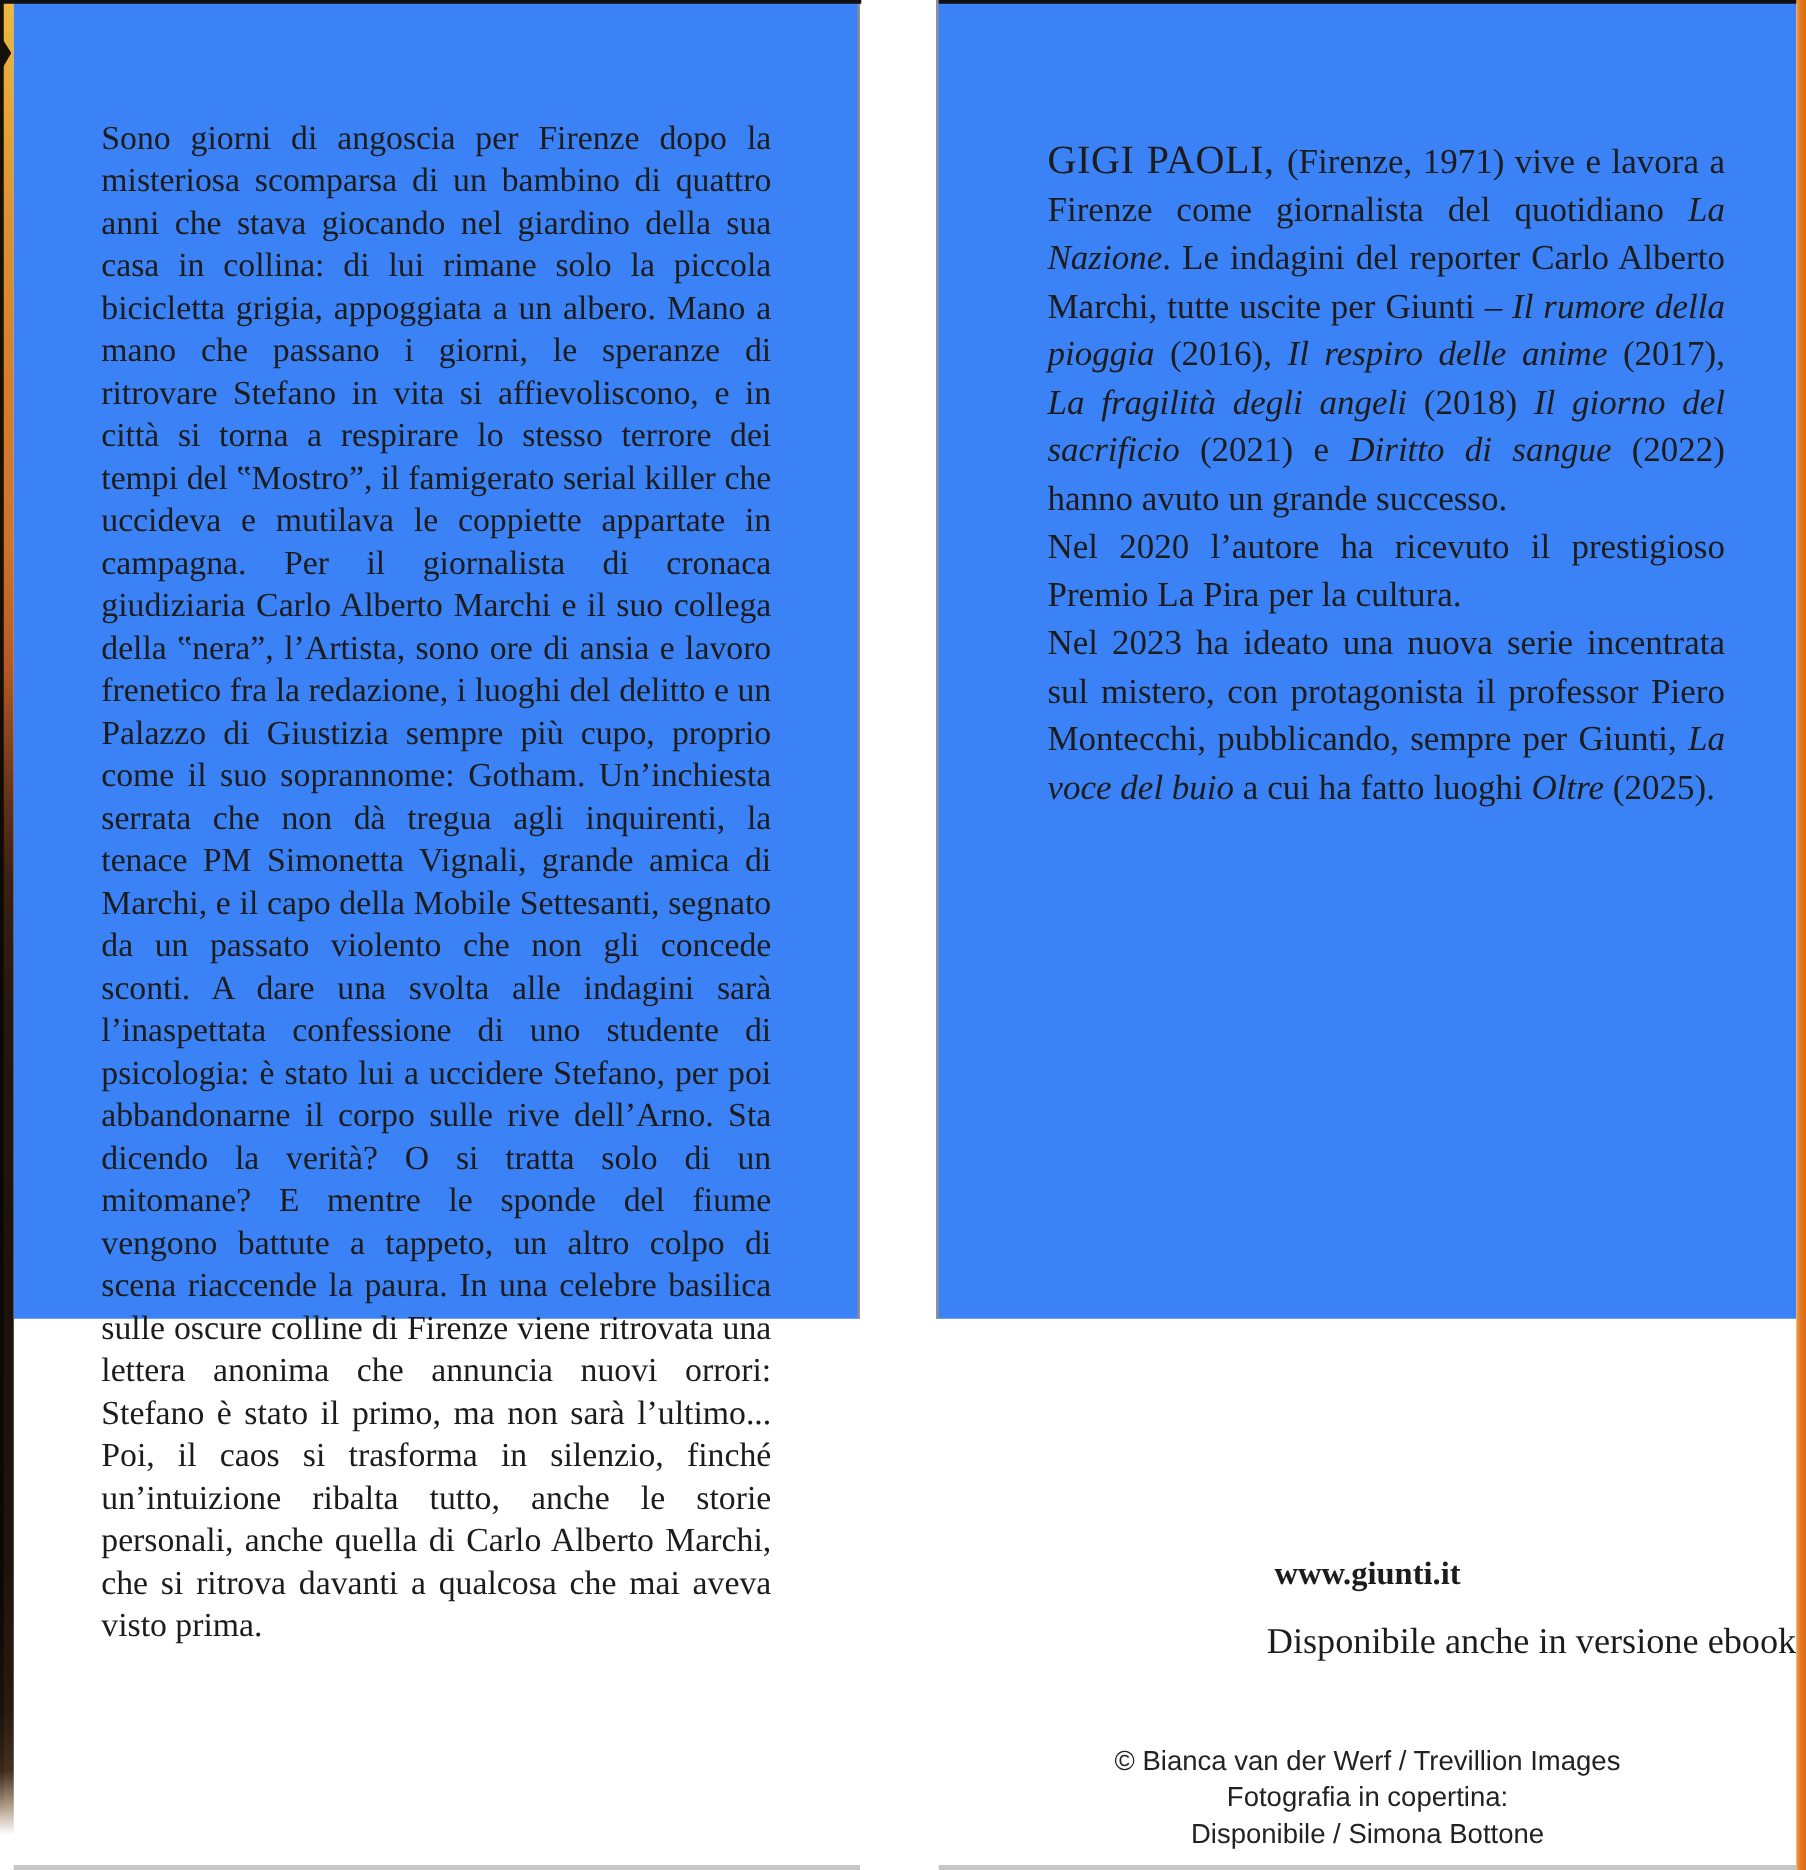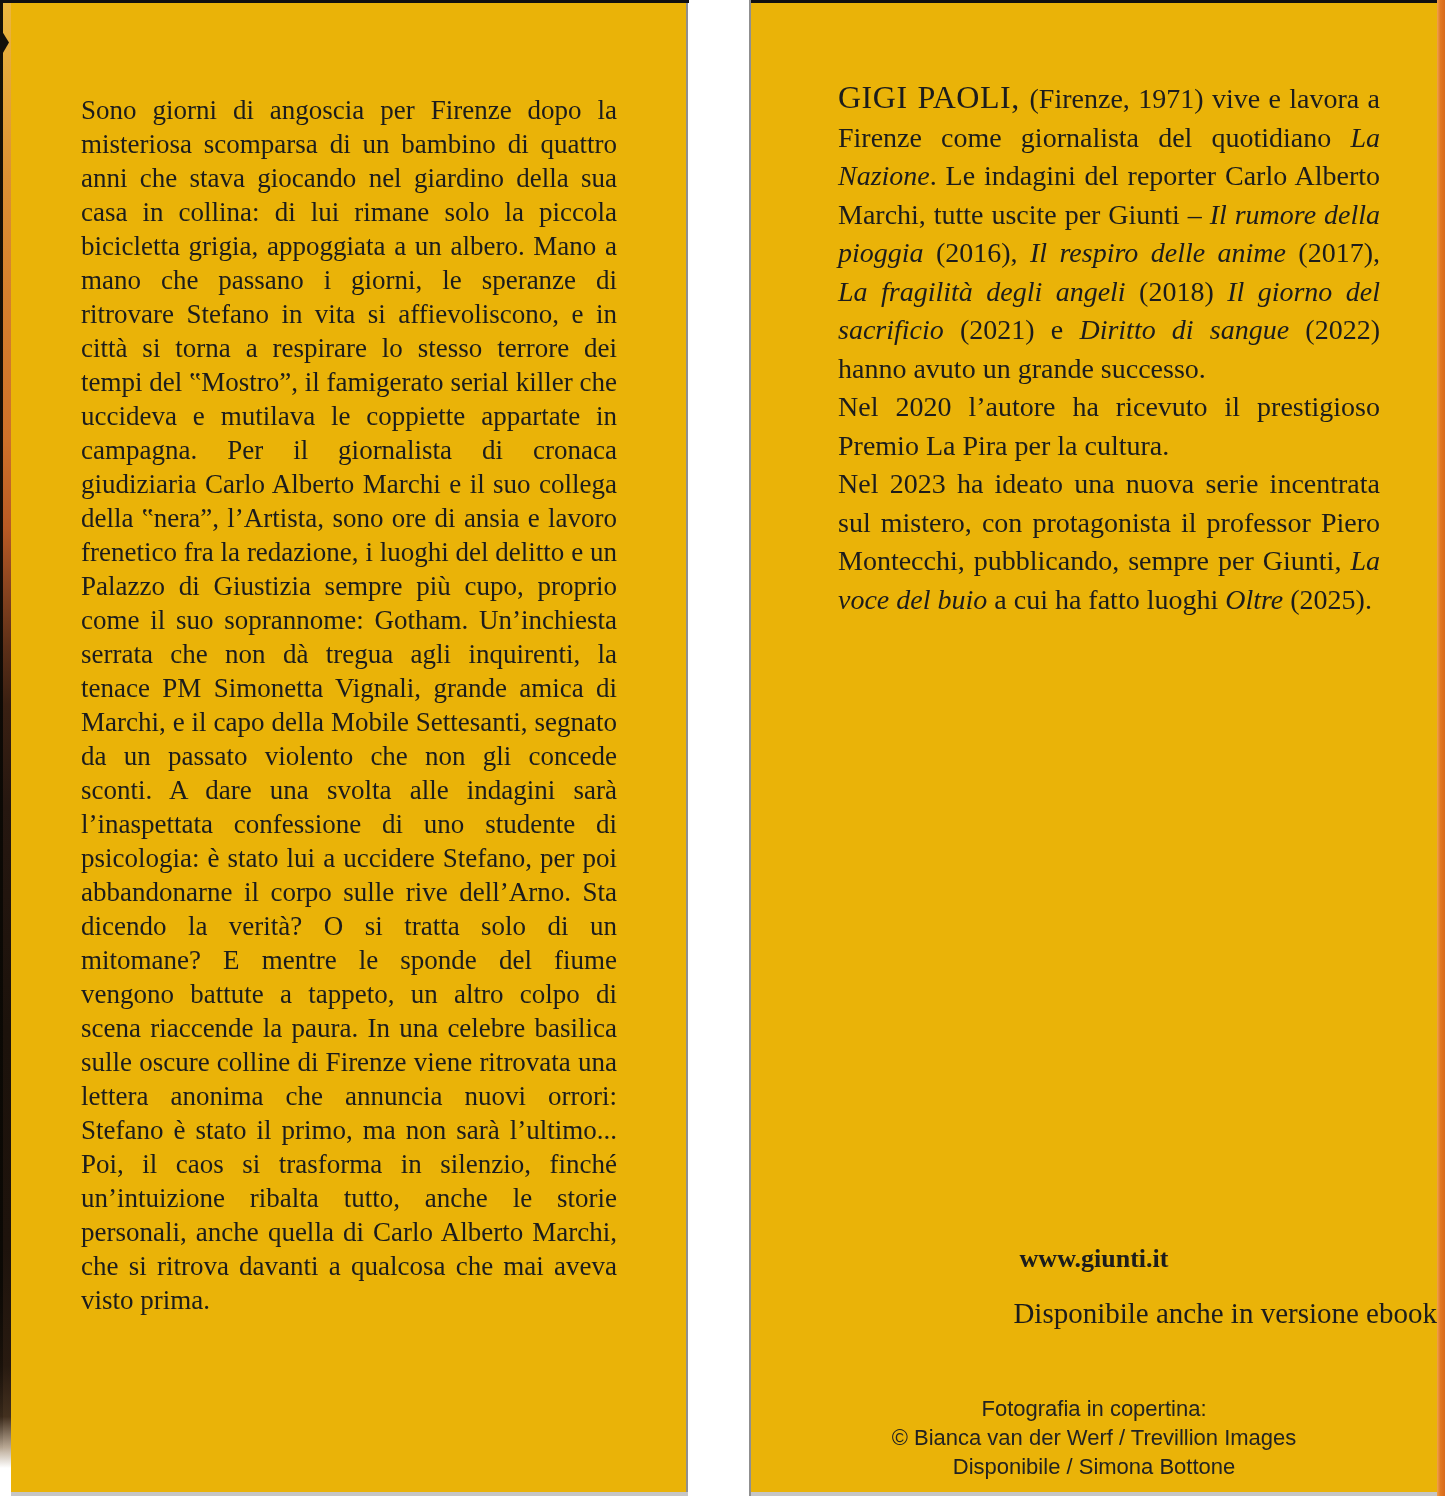--- a/index.html
+++ b/index.html
@@ -15,36 +15,36 @@
   .spine-strip::before{content:"";position:absolute;left:0;top:0;width:3px;height:99%;
     background:linear-gradient(180deg,rgba(10,8,4,.95) 0%,rgba(10,8,4,.9) 88%,rgba(10,8,4,0) 100%);}
   .spine-notch{position:absolute;left:0;top:28px;width:9px;height:30px;background:#14100a;
     clip-path:polygon(0 0,100% 48%,0 100%);}
 
   
   .edge-strip{position:absolute;right:0;top:0;width:8px;height:1496px;
     background:linear-gradient(90deg,#f2a24e 0%,#e27a24 40%,#d96a1a 100%);}
 
   
-  .panel{position:absolute;top:0;height:1496px;background:#eab308;box-sizing:border-box;}
+  .panel{position:absolute;top:0;height:1055px;background:#3b82f6;box-sizing:border-box;}
   .panel-left{left:11px;width:677px;border-right:2px solid #8f8f8f;}
   .panel-right{left:749px;width:688px;border-left:2px solid #8f8f8f;}
   .top-rule{position:absolute;top:0;height:3px;background:#101010;}
   .top-rule.l{left:0;width:689px;}
   .top-rule.r{left:751px;width:694px;}
   .bottom-rule{position:absolute;bottom:0;height:4px;background:#c6c6c6;}
   .bottom-rule.l{left:11px;width:677px;}
   .bottom-rule.r{left:751px;width:686px;}
 
   
   .synopsis{position:absolute;left:70px;top:93px;width:536px;
     font-size:27px;line-height:34px;text-align:justify;text-justify:inter-word;hyphens:auto;}
   .synopsis p{margin:0;}
 
-  .bio{position:absolute;left:838px;top:78px;width:542px;
+  .bio{position:absolute;left:838px;top:108px;width:542px;
     font-size:28px;line-height:38.5px;text-align:justify;text-justify:inter-word;hyphens:auto;}
   .bio p{margin:0;}
   .author-caps{font-size:32px;letter-spacing:.5px;}
 
   .website{position:absolute;left:751px;top:1244px;width:686px;text-align:center;
     font-size:26px;font-weight:bold;}
   .ebook{position:absolute;left:751px;top:1297px;width:686px;text-align:right;
     font-size:29px;}
   .credits{position:absolute;left:751px;top:1394px;width:686px;text-align:center;
     font-family:"Liberation Sans","DejaVu Sans",sans-serif;font-size:22px;line-height:29px;color:#222;}
@@ -70,22 +70,22 @@
   <div class="bio">
     <p><span class="author-caps">GIGI PAOLI, </span><span>(Firenze, 1971) vive e lavora a Firenze come giornalista del quotidiano </span><i>La Nazione</i><span>. Le indagini del reporter Carlo Alberto Marchi, tutte uscite per Giunti – </span><i>Il rumore della pioggia</i><span> (2016), </span><i>Il respiro delle anime</i><span> (2017), </span><i>La fragilità degli angeli</i><span> (2018) </span><i>Il giorno del sacrificio</i><span> (2021) e </span><i>Diritto di sangue</i><span> (2022) hanno avuto un grande successo.</span></p>
     <p><span>Nel 2020 l’autore ha ricevuto il prestigioso Premio La Pira per la cultura.</span></p>
     <p><span>Nel 2023 ha ideato una nuova serie incentrata sul mistero, con protagonista il professor Piero Montecchi, pubblicando, sempre per Giunti, </span><i>La voce del buio</i><span> a cui ha fatto luoghi </span><i>Oltre</i><span> (2025).</span></p>
   </div>
 
   <div class="website">www.giunti.it</div>
   <div class="ebook">Disponibile anche in versione ebook</div>
 
   <div class="credits">
+    <div>© Bianca van der Werf / Trevillion Images</div>
     <div>Fotografia in copertina:</div>
-    <div>© Bianca van der Werf / Trevillion Images</div>
     <div>Disponibile / Simona Bottone</div>
   </div>
 
   <div class="top-rule l"></div>
   <div class="top-rule r"></div>
   <div class="bottom-rule l"></div>
   <div class="bottom-rule r"></div>
 
   <div class="edge-strip"></div>
 

